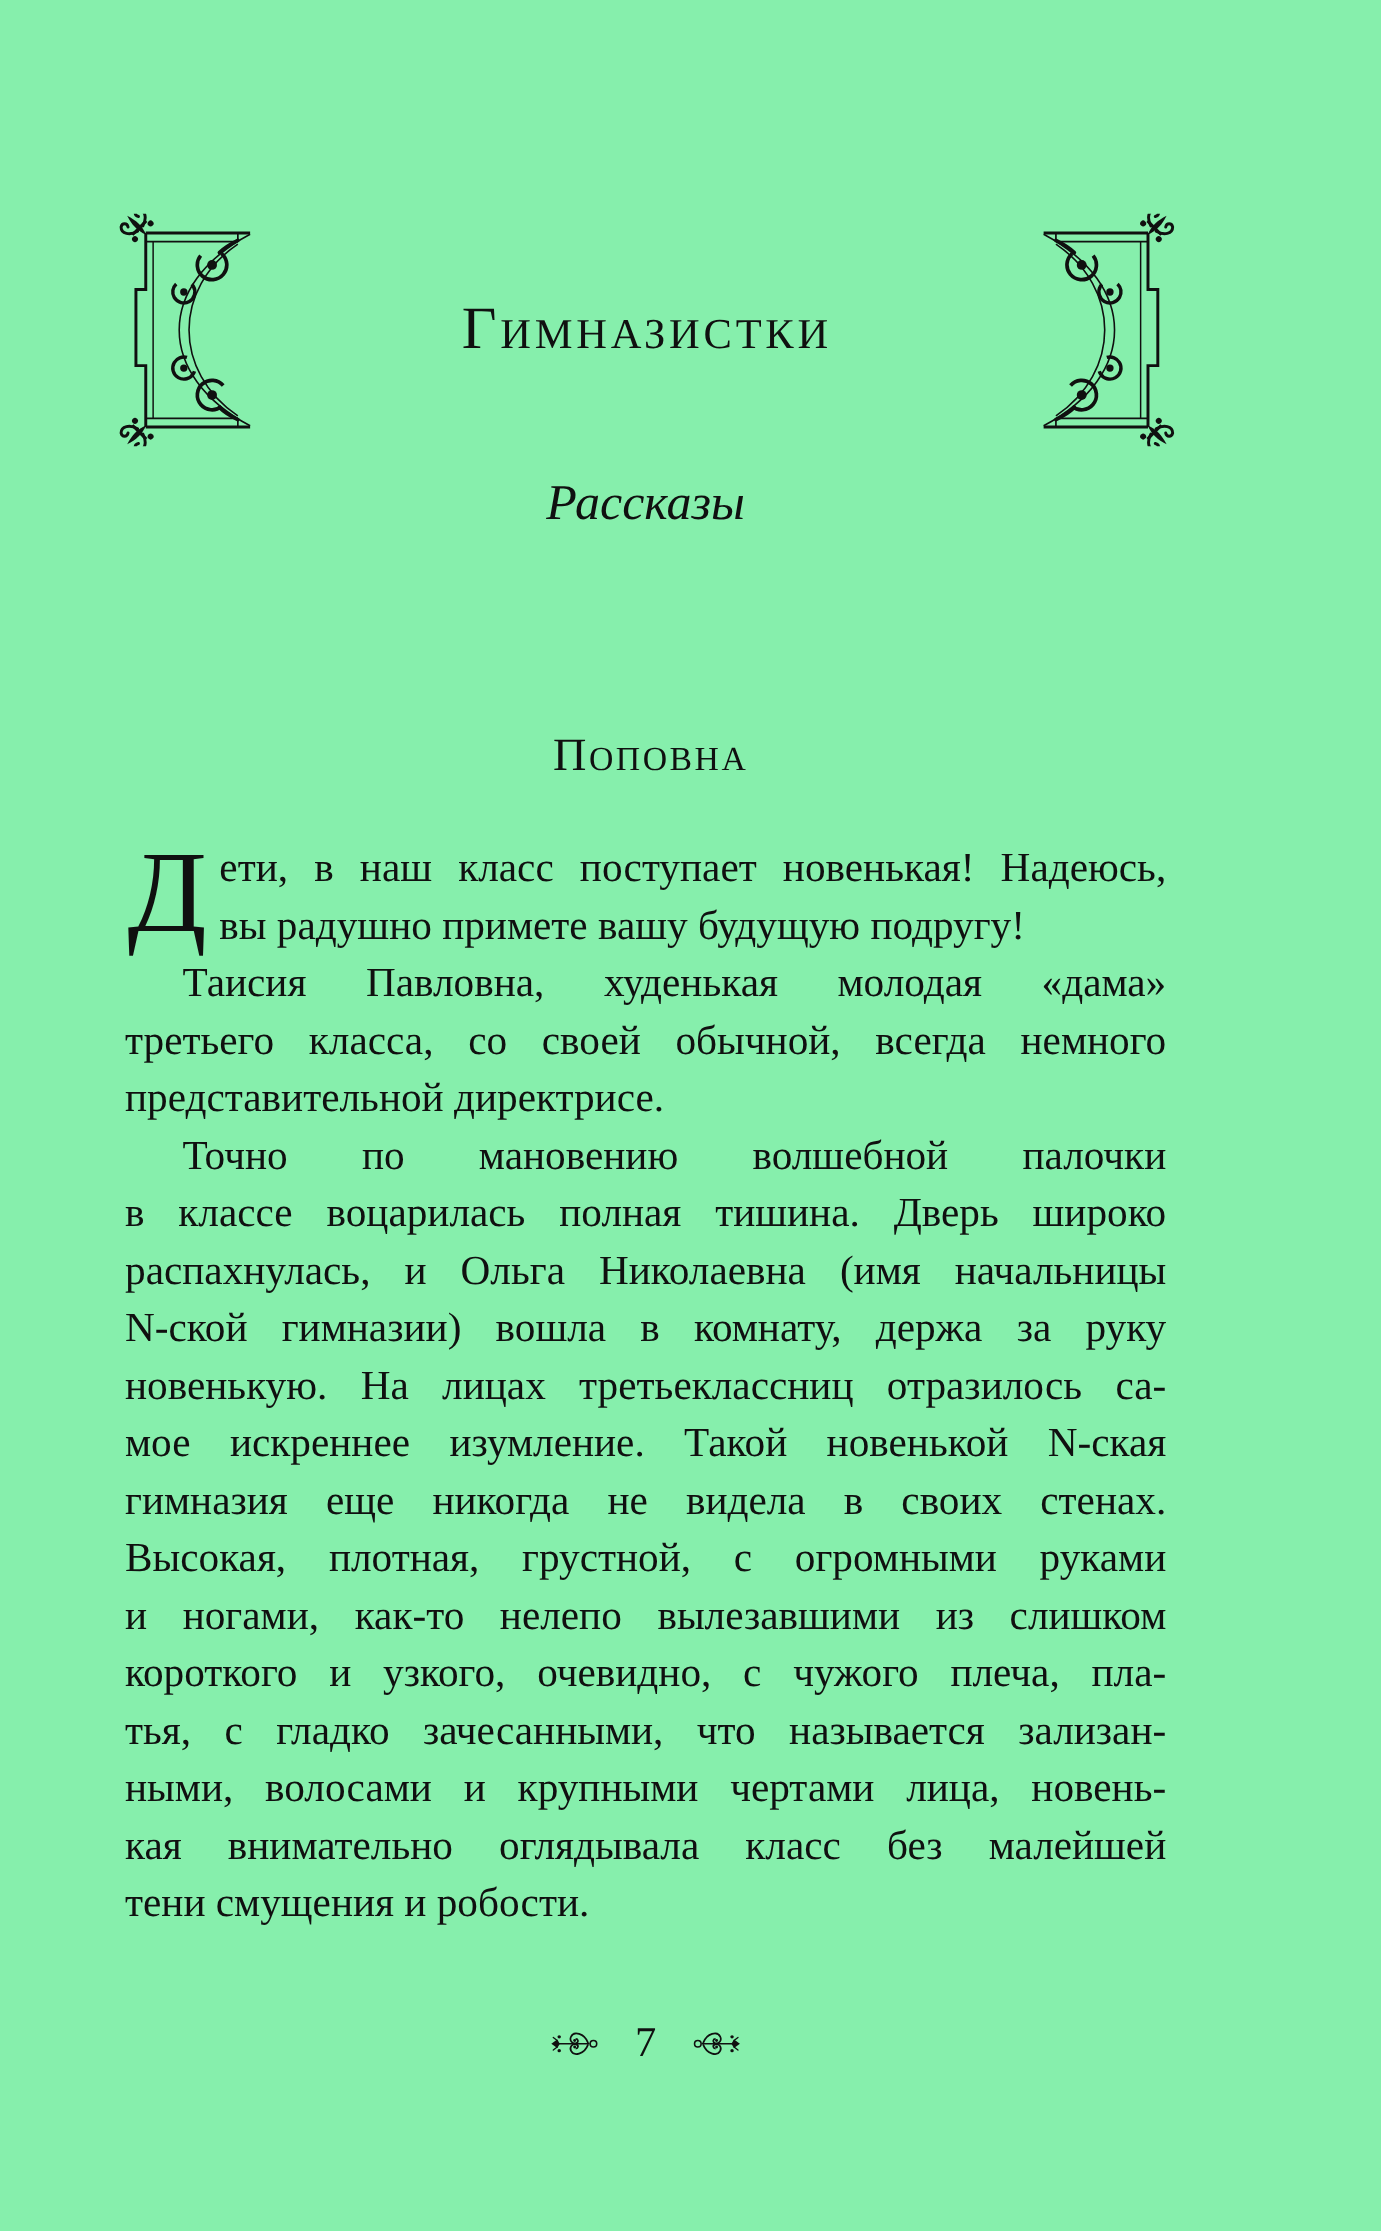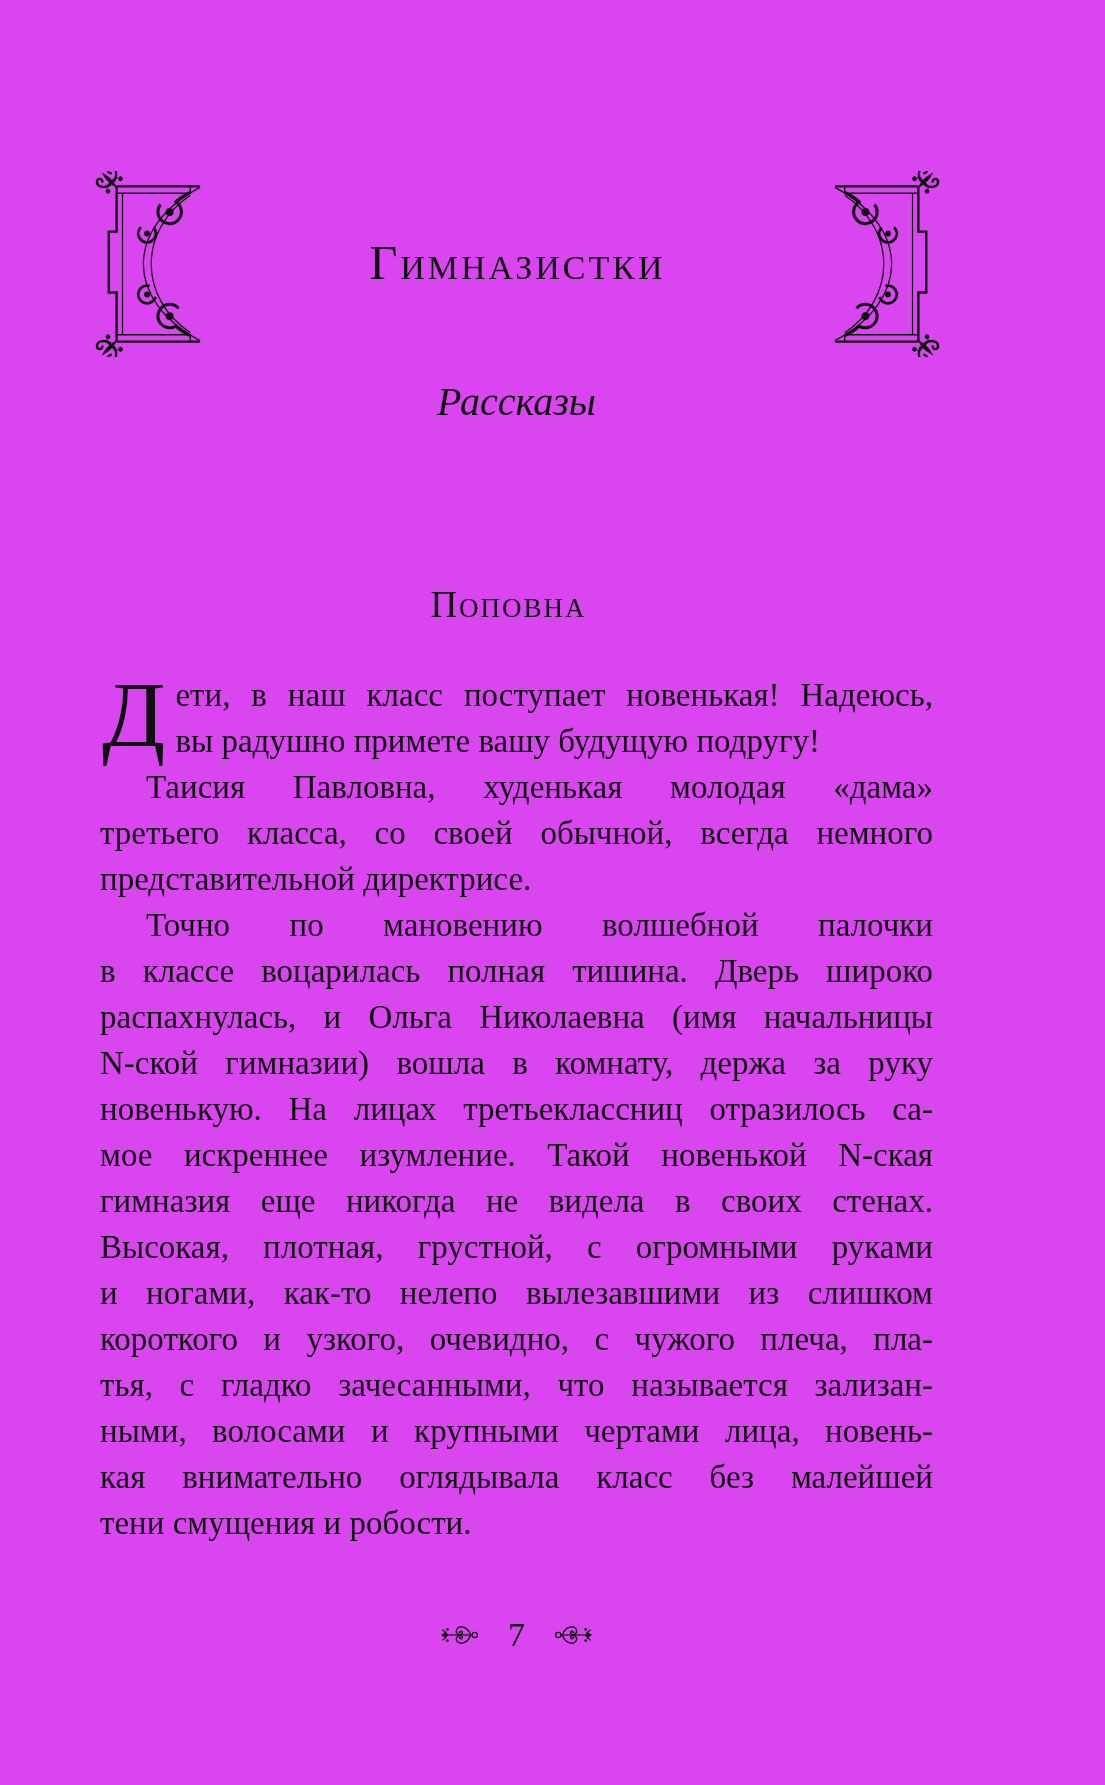--- a/index.html
+++ b/index.html
@@ -1,20 +1,20 @@
 <!DOCTYPE html>
 <html><head>
 <meta charset="utf-8">
 <style>
   html,body { margin:0; padding:0; background:#e8e8e8; }
   .page {
     position:relative;
     width:1105px; height:1785px;
     margin:0 auto;
-    background:#d946ef;
+    background:#86efac;
     color:#101010;
     font-family:"Liberation Serif", serif;
     overflow:hidden;
   }
   
   .header {
     position:absolute; left:95px; top:170px; width:845px; height:187px;
     display:flex; align-items:center; justify-content:space-between;
   }
   .corner-ornament { width:110px; height:186px; flex:0 0 auto; }
@@ -24,21 +24,21 @@
     font-size:34px; letter-spacing:3px; text-transform:uppercase;
     line-height:1.1;
   }
   .header-title::first-letter { font-size:48px; }
   
   .subtitle {
     position:absolute; left:100px; top:378px; width:833px;
     text-align:center; font-style:italic; font-size:40px;
   }
   .chapter-title {
-    position:absolute; left:92px; top:583px; width:833px;
+    position:absolute; left:104px; top:583px; width:833px;
     text-align:center; font-size:27px; letter-spacing:2px; text-transform:uppercase;
   }
   .chapter-title::first-letter { font-size:37px; }
   
   .body-text {
     position:absolute; left:100px; top:672px; width:833px;
     font-size:33px; line-height:46px;
   }
   .para { margin:0; }
   .line { text-align:justify; text-align-last:justify; white-space:normal; }

